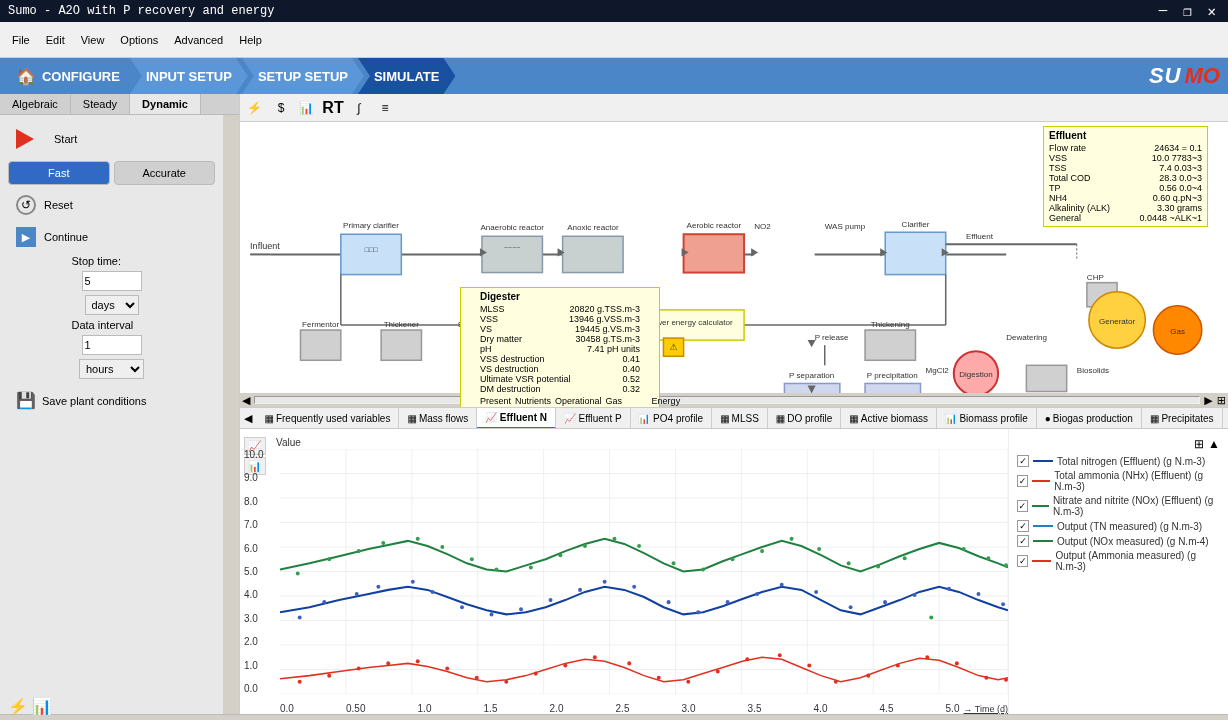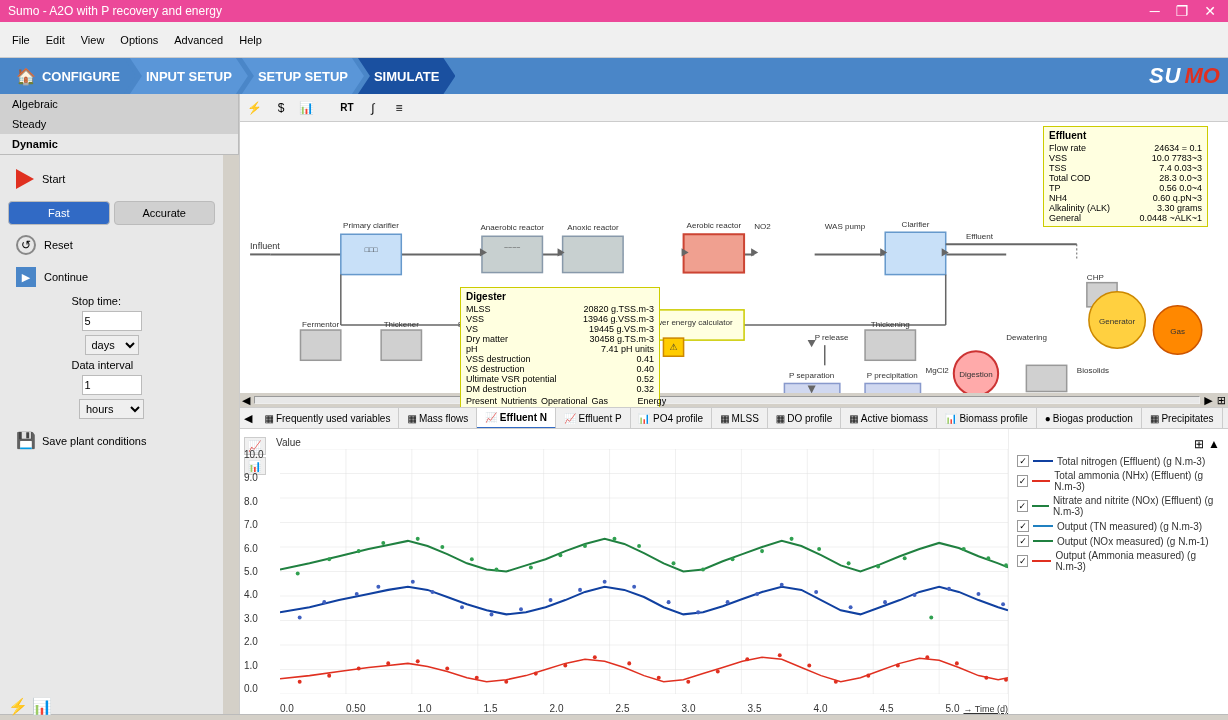--- a/index.html
+++ b/index.html
@@ -1,27 +1,28 @@
 <!DOCTYPE html>
 <html><head>
   <meta charset="utf-8">
   <style>
     * { box-sizing: border-box; margin: 0; padding: 0; }
     body { font-family: Arial, sans-serif; font-size: 11px; background: #d4d0c8; overflow: hidden; width: 1228px; height: 720px; }
 
     
     .title-bar {
-      background: #ec4899;
+      background: #0f172a;
       color: white;
       height: 22px;
       display: flex;
       align-items: center;
       padding: 0 8px;
       justify-content: space-between;
       font-size: 12px;
+      font-family: Liberation Mono, monospace;
     }
     .title-bar-controls { display: flex; gap: 8px; }
     .title-btn { color: white; cursor: pointer; font-size: 14px; padding: 0 4px; }
 
     
     .menu-bar {
       background: #f0f0f0;
       height: 36px;
       display: flex;
       align-items: center;
@@ -71,36 +72,35 @@
       width: 240px;
       background: #e8e8e8;
       border-right: 1px solid #ccc;
       display: flex;
       flex-direction: column;
     }
     .tab-row {
       display: flex;
       background: #d0d0d0;
       border-bottom: 1px solid #bbb;
-      flex-direction: column;
     }
     .sim-tab {
       padding: 4px 12px;
       cursor: pointer;
       font-size: 11px;
       border-right: 1px solid #bbb;
     }
     .sim-tab.active { background: #e8e8e8; font-weight: bold; }
 
     .panel-content { padding: 8px; flex: 1; }
 
     .btn-run {
       display: flex;
       align-items: center;
-      gap: 8px;
+      gap: 20px;
       padding: 6px 8px;
       cursor: pointer;
       margin-bottom: 4px;
     }
     .play-icon {
       width: 0; height: 0;
       border-top: 10px solid transparent;
       border-bottom: 10px solid transparent;
       border-left: 18px solid #e03020;
     }
@@ -281,21 +281,21 @@
     }
     .popup-title { font-weight: bold; font-size: 10px; margin-bottom: 2px; }
     .popup-row { display: flex; justify-content: space-between; }
 
     
     .digester-popup {
       position: absolute;
       top: 165px; left: 220px;
       background: #ffffe0;
       border: 1px solid #cccc00;
-      padding: 3px 5px;
+      padding: 3px 19px;
       font-size: 9px;
       width: 200px;
       z-index: 10;
     }
 
     .reset-circle {
       width: 20px; height: 20px;
       border-radius: 50%;
       border: 2px solid #888;
       display: flex; align-items: center; justify-content: center;
@@ -417,21 +417,21 @@
       <div class="panel-scrollbar"></div>
     </div>
   </div>
 
   <div class="right-area">
 
     <div class="diagram-toolbar">
       <div class="tool-btn">⚡</div>
       <div class="tool-btn">$</div>
       <div class="tool-btn">📊</div>
-      <div class="tool-btn" style="font-weight:bold; font-size:10px;margin-left:14px;">RT</div>
+      <div class="tool-btn" style="font-weight:bold; font-size:16px;">RT</div>
       <div class="tool-btn">∫</div>
       <div class="tool-btn">≡</div>
     </div>
 
     <div class="diagram-area" style="position:relative;">
       <svg width="100%" height="100%" viewBox="0 0 980 280">
 
         <rect width="980" height="280" fill="white"></rect>
 
         <line x1="30" y1="130" x2="100" y2="130" stroke="#666" stroke-width="2"></line>
@@ -850,21 +850,21 @@
           <span class="legend-text">Nitrate and nitrite (NOx) (Effluent) (g N.m-3)</span>
         </div>
         <div class="legend-item">
           <div class="legend-checkbox">✓</div>
           <div class="legend-line" style="background:#2080c0;"></div>
           <span class="legend-text">Output (TN measured) (g N.m-3)</span>
         </div>
         <div class="legend-item">
           <div class="legend-checkbox">✓</div>
           <div class="legend-line" style="background:#208040;"></div>
-          <span class="legend-text">Output (NOx measured) (g N.m-1)</span>
+          <span class="legend-text">Output (NOx measured) (g N.m-4)</span>
         </div>
         <div class="legend-item">
           <div class="legend-checkbox">✓</div>
           <div class="legend-line" style="background:#e03020;"></div>
           <span class="legend-text">Output (Ammonia measured) (g N.m-3)</span>
         </div>
       </div>
     </div>
   </div>
 </div>

